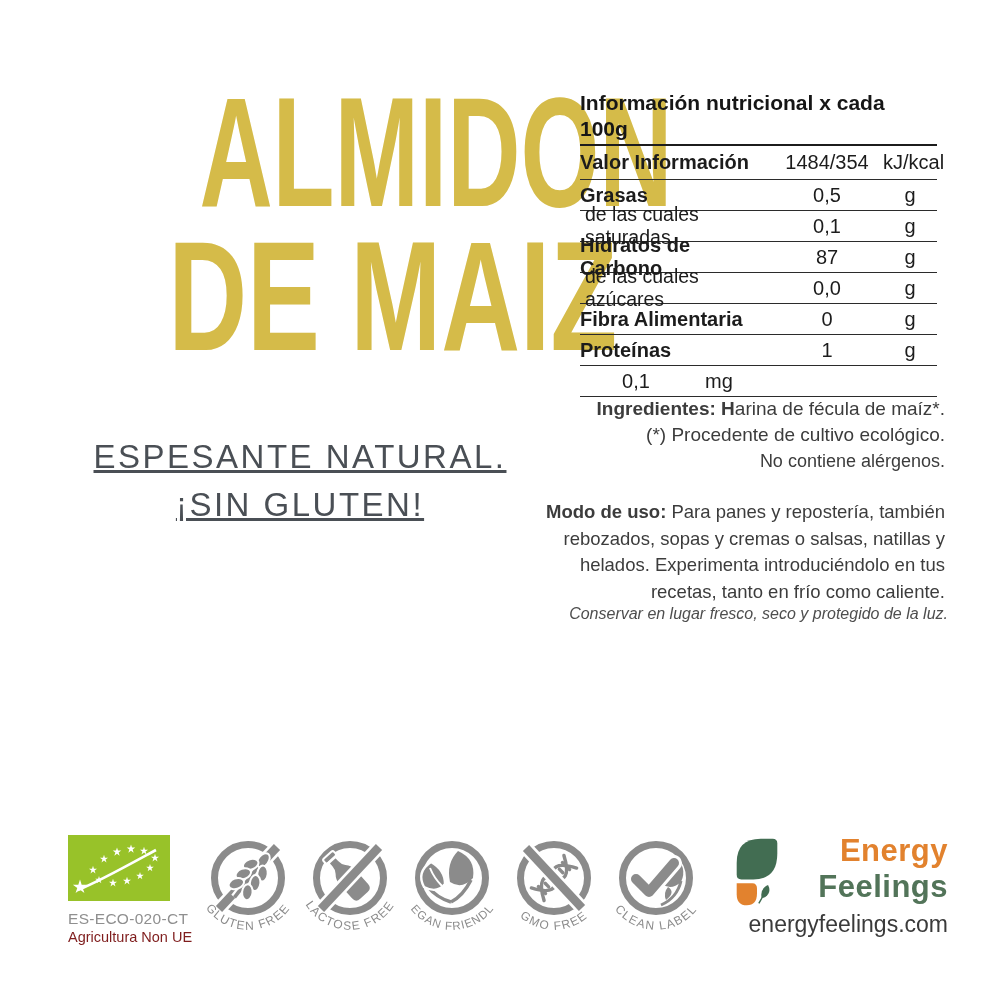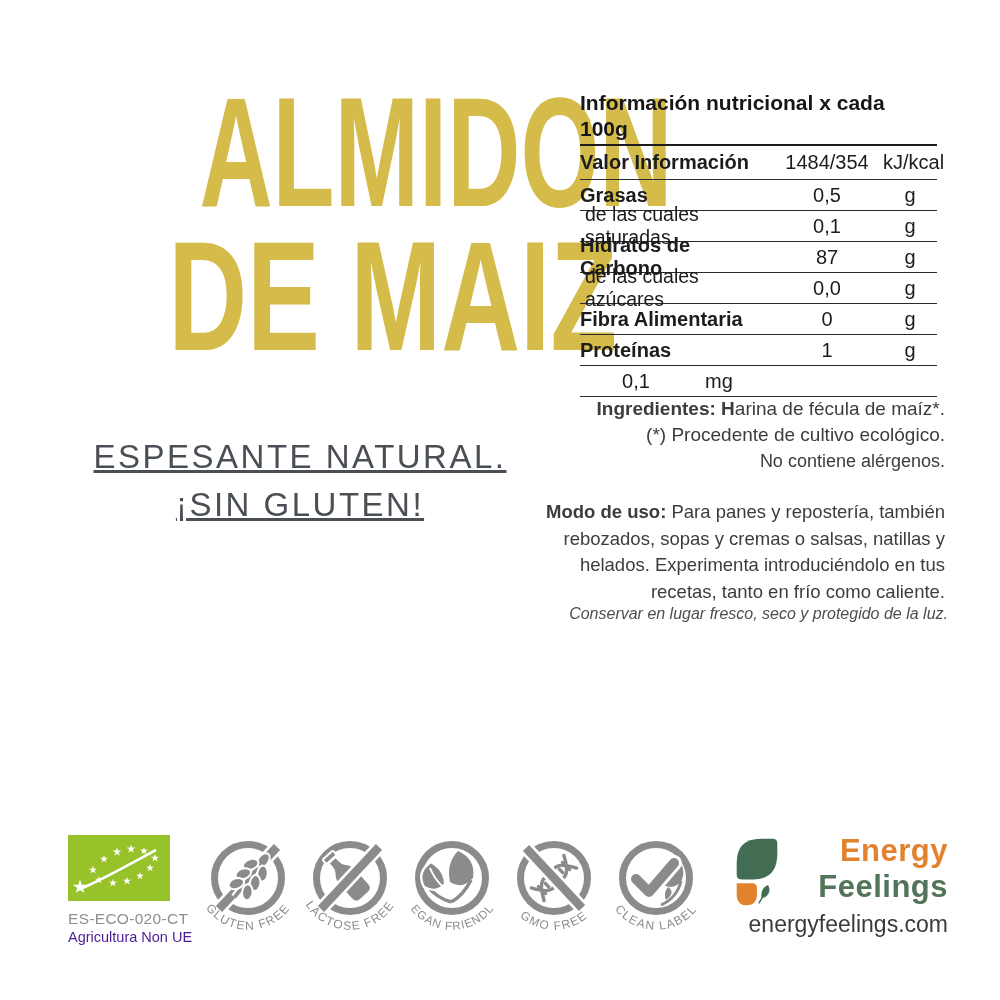--- a/index.html
+++ b/index.html
@@ -35,21 +35,21 @@
   .rtext{right:55px;text-align:right;color:#3C3C3C;}
   #ingredients{top:396px;font-size:19px;line-height:26px;}
   #ingredients .small{font-size:18px;}
   #usage{top:499px;font-size:18.5px;line-height:26.5px;width:430px;}
   #storage{top:605px;right:52px;font-size:16px;color:#4E4E4E;text-align:right;font-style:italic;}
   .lead{font-weight:700;}
 
   
   #eu-block{left:68px;top:835px;width:102px;text-align:center;}
   #eu-code{font-size:15.5px;color:#8f8f8f;margin-top:5px;letter-spacing:.3px;white-space:nowrap;}
-  #eu-origin{font-size:14.5px;color:#4c1d95;margin-top:1px;white-space:nowrap;}
+  #eu-origin{font-size:14.5px;color:#7f1d1d;margin-top:1px;white-space:nowrap;}
 
   #badges{left:197px;top:836px;display:flex;}
   .badge{width:102px;height:128px;}
 
   #brand{right:52px;top:833px;width:215px;text-align:right;}
   #brand-mark{position:absolute;left:0;top:2px;}
   .brand-w1{font-size:31px;line-height:36px;font-weight:700;color:#E2822E;letter-spacing:.5px;}
   .brand-w2{font-size:31px;line-height:36px;font-weight:700;color:#527459;letter-spacing:.5px;}
   .brand-site{font-size:23px;line-height:30px;color:#3A3A3A;margin-top:4px;}
 </style>

